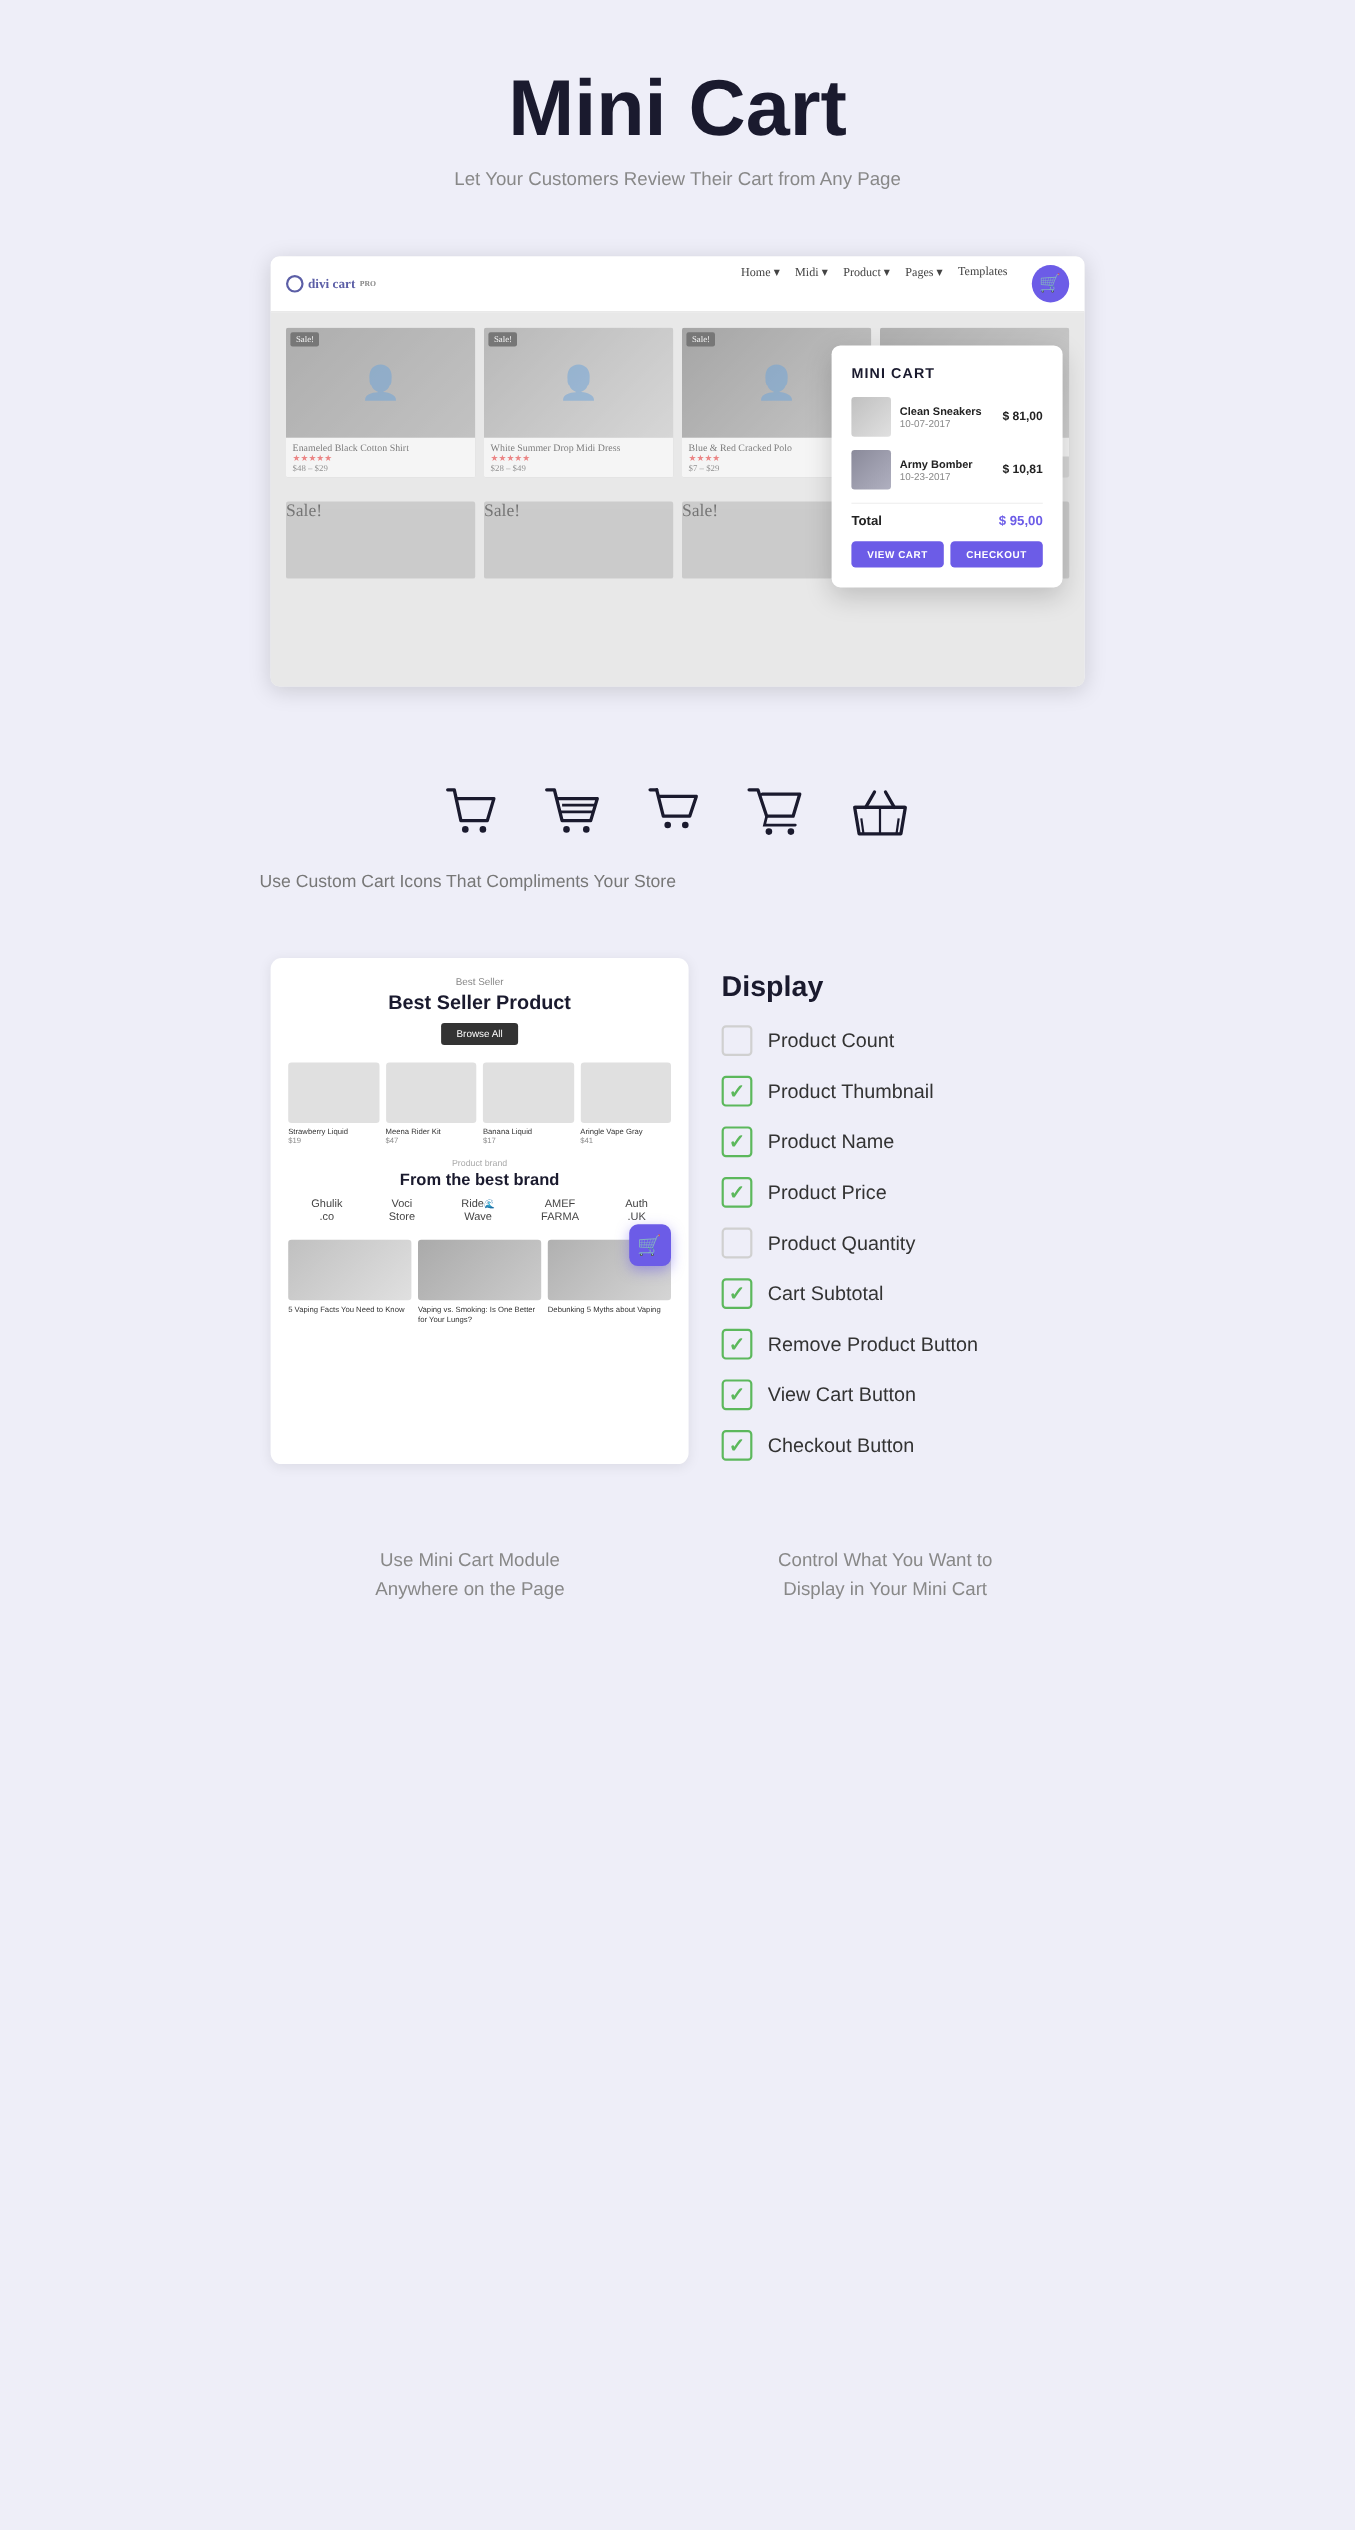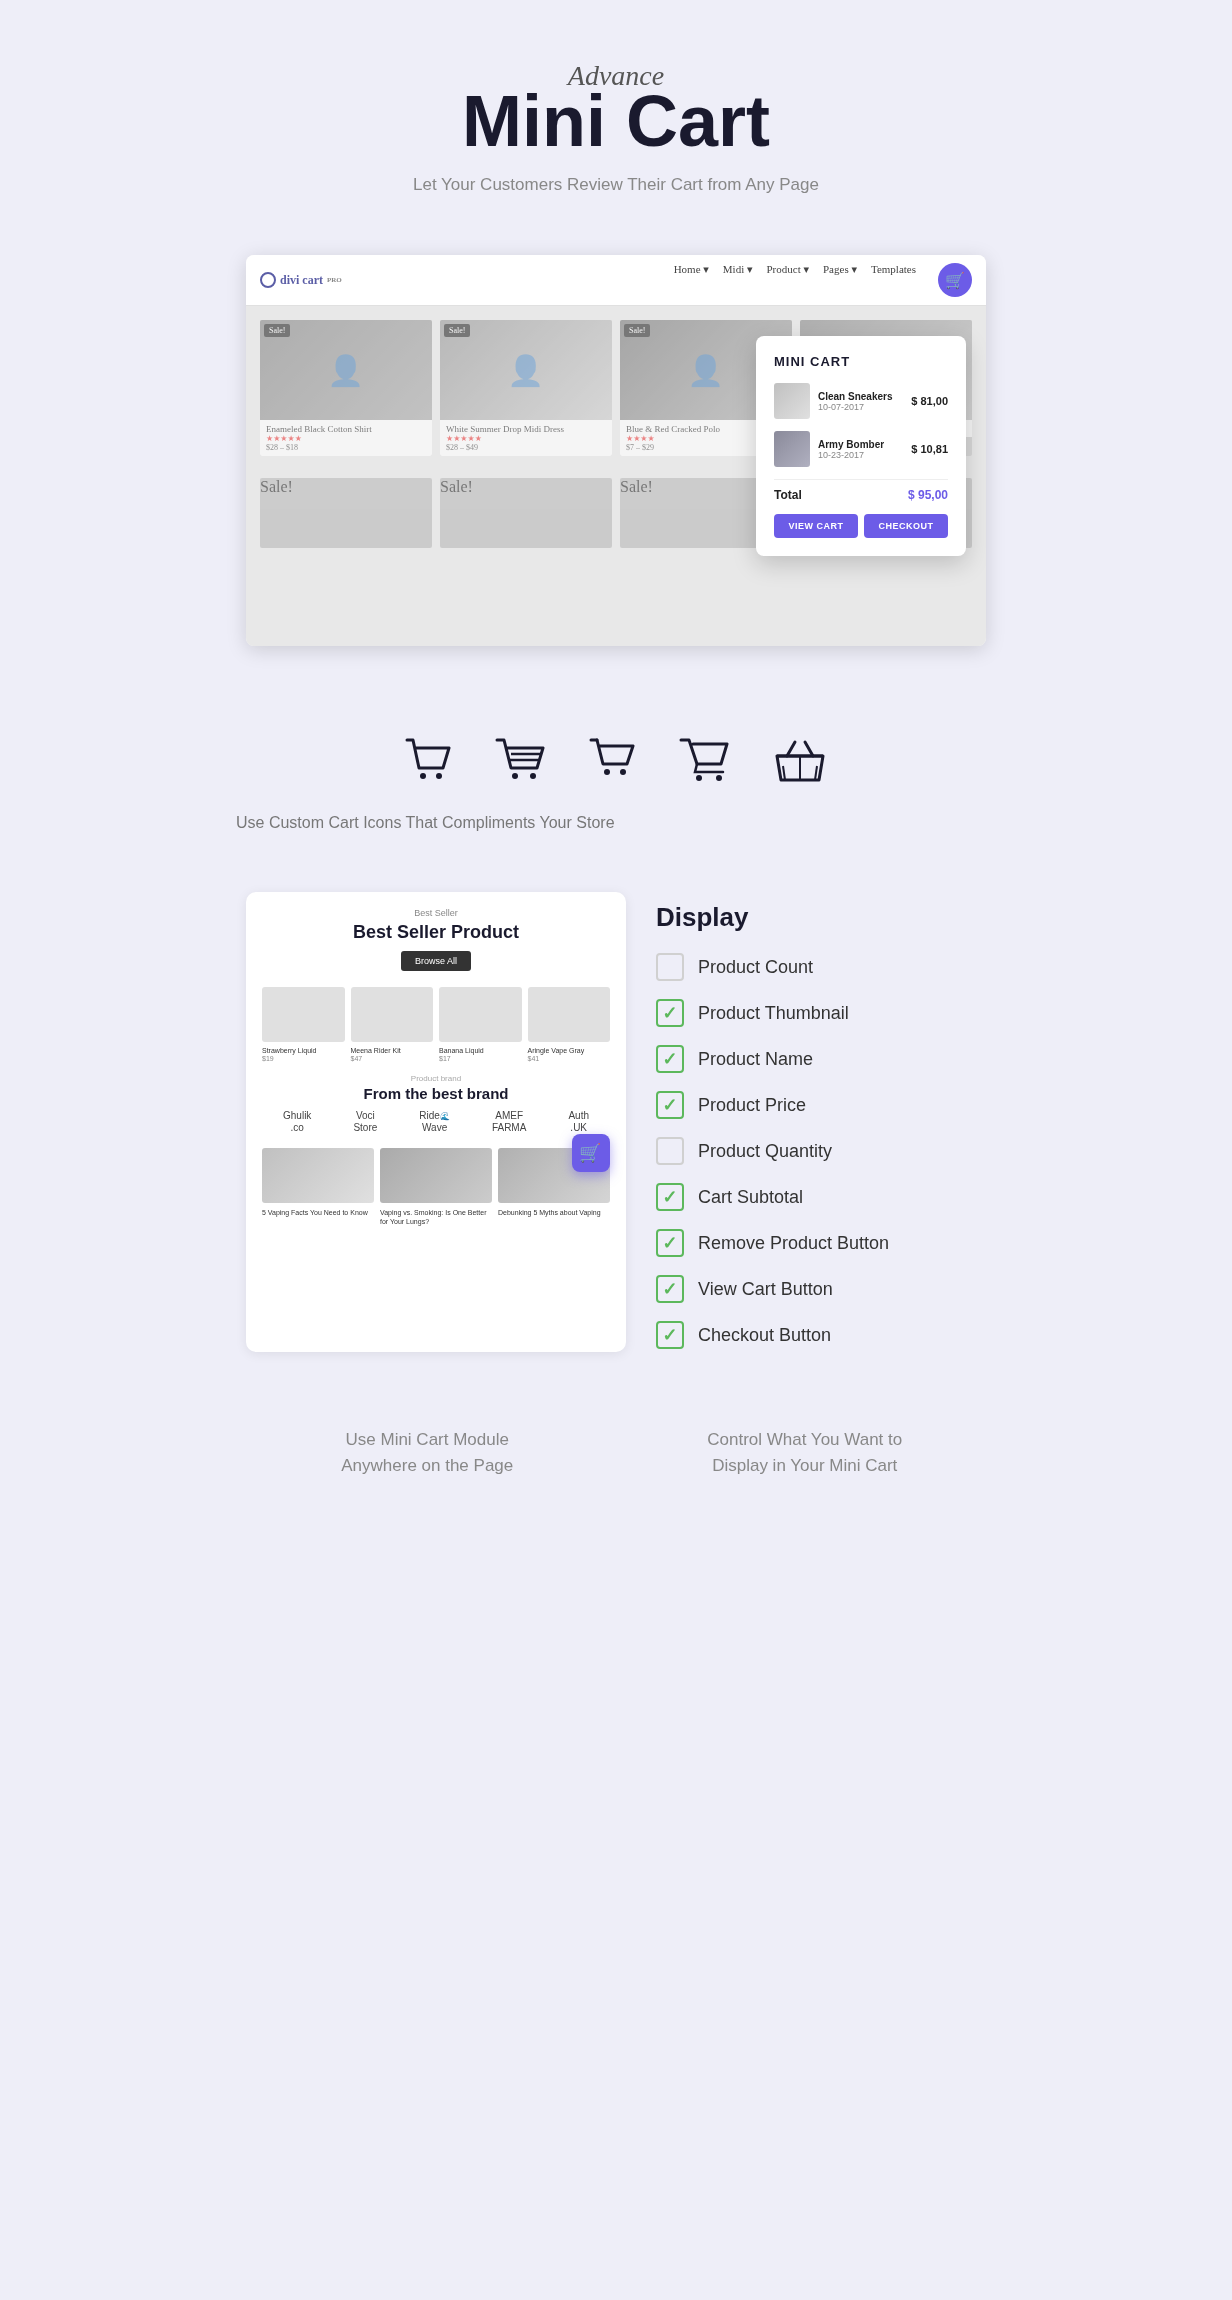--- a/index.html
+++ b/index.html
@@ -472,21 +472,20 @@
       align-items: center;
       justify-content: center;
       font-size: 30px;
       color: rgba(255,255,255,0.5);
     }
   </style>
 </head>
 <body>
 
 <section class="hero">
-  <span class="hero-advance">Advance</span>
   <h1 class="hero-title">Mini Cart</h1>
   <p class="hero-subtitle">Let Your Customers Review Their Cart from Any Page</p>
 </section>
 
 <section class="demo-section">
   <div class="demo-browser">
 
     <div class="browser-bar">
       <div class="browser-logo">
         <span class="browser-logo-circle"></span>
@@ -507,21 +506,21 @@
 
       <div class="product-grid" style="opacity:0.6;">
         <div class="product-card-demo">
           <div class="sale-badge">Sale!</div>
           <div class="product-card-img p1">
             <div class="person-silhouette">👤</div>
           </div>
           <div class="product-card-info">
             <div>Enameled Black Cotton Shirt</div>
             <div class="product-stars">★★★★★</div>
-            <div class="product-price-demo">$28 – $18</div>
+            <div class="product-price-demo">$48 – $29</div>
           </div>
         </div>
         <div class="product-card-demo">
           <div class="sale-badge">Sale!</div>
           <div class="product-card-img p2">
             <div class="person-silhouette">👤</div>
           </div>
           <div class="product-card-info">
             <div>White Summer Drop Midi Dress</div>
             <div class="product-stars">★★★★★</div>

